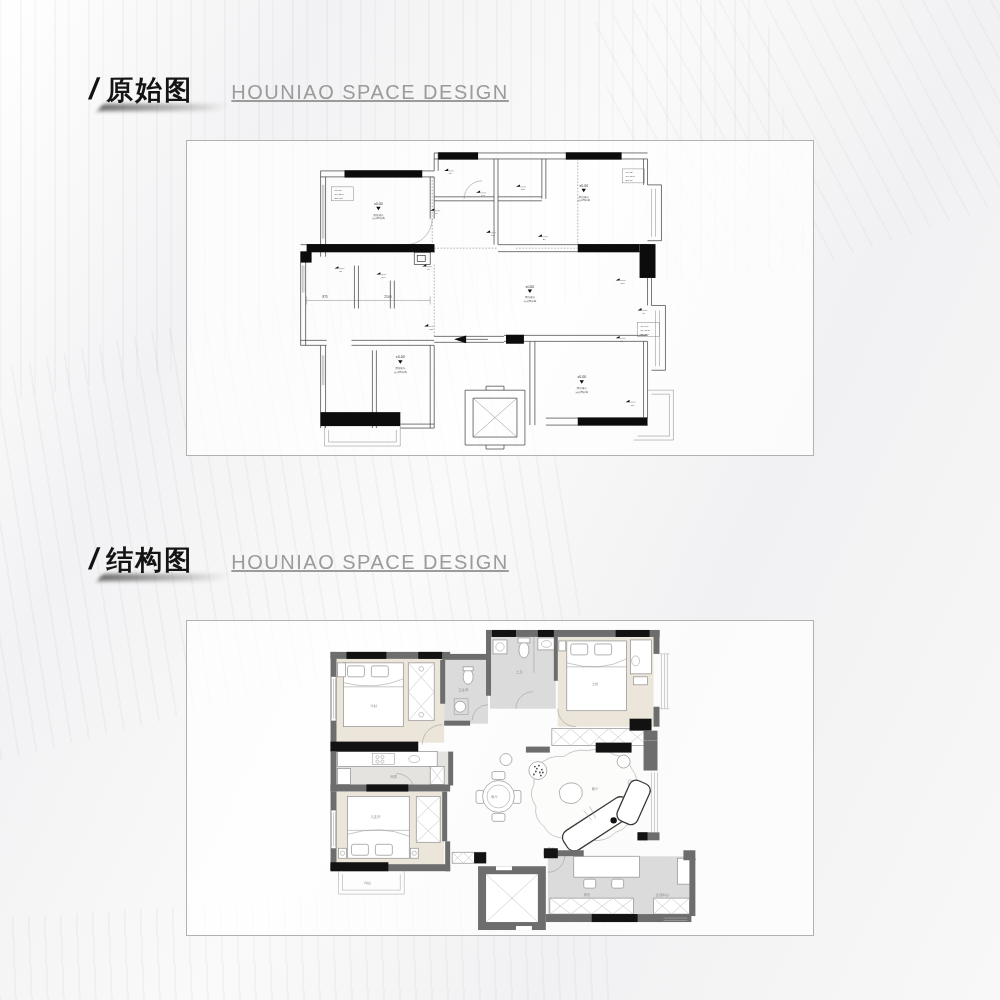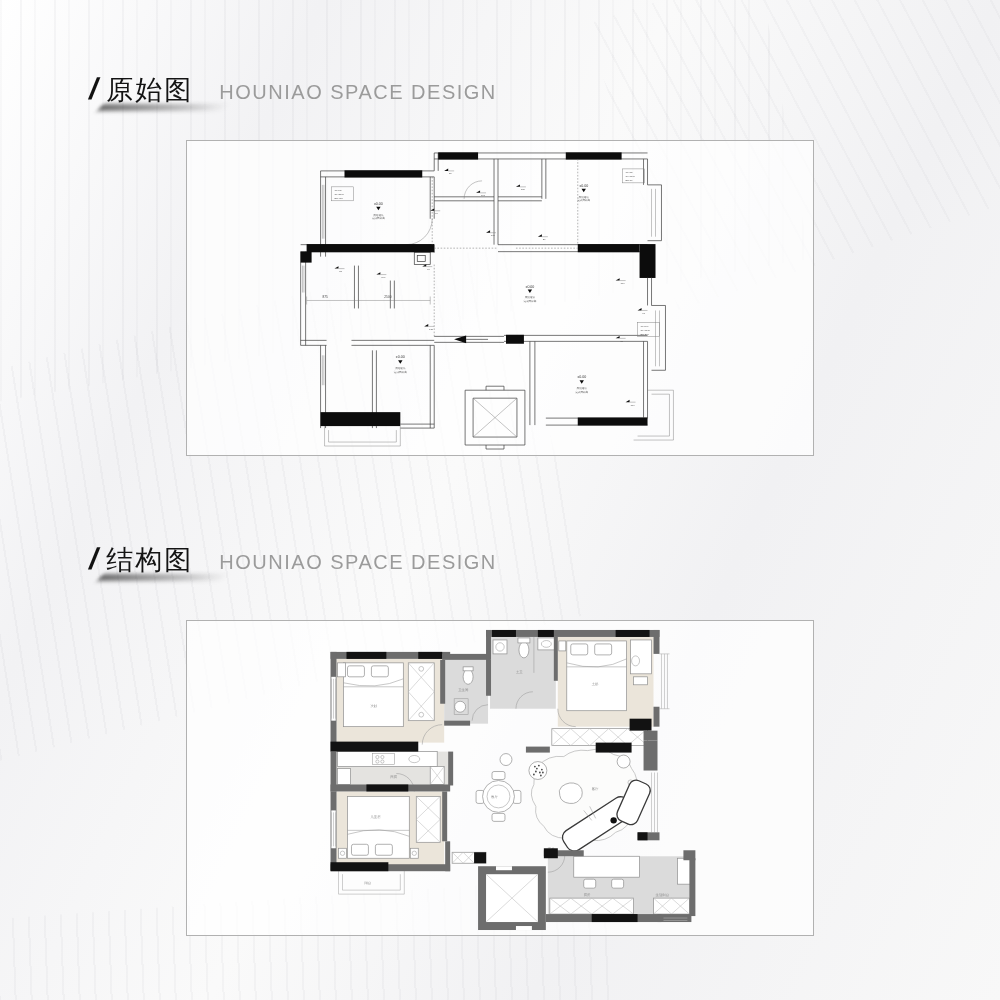--- a/index.html
+++ b/index.html
@@ -14,25 +14,25 @@
   .streak.s2{left:-200px;top:330px;width:760px;height:380px;transform:rotate(-14deg);
     background:repeating-linear-gradient(95deg,rgba(150,150,160,.07) 0 2px,transparent 2px 18px);}
   .streak.s3{left:620px;top:-60px;width:500px;height:300px;transform:rotate(-18deg);
     background:repeating-linear-gradient(80deg,rgba(150,150,160,.06) 0 2px,transparent 2px 20px);}
   .streak.s4{left:-80px;top:900px;width:700px;height:140px;transform:rotate(-4deg);
     background:repeating-linear-gradient(92deg,rgba(150,150,160,.07) 0 2px,transparent 2px 16px);}
 
   .sec-header{position:absolute;left:90px;height:46px;display:flex;align-items:flex-end;}
   .sec-header .slash{font-size:30px;font-weight:bold;color:#111;transform:skewX(-12deg);margin-right:8px;line-height:1;}
   .title-wrap{position:relative;line-height:1;}
-  .title-cn{font-size:27px;font-weight:normal;color:#141414;letter-spacing:2px;line-height:1;position:relative;z-index:2;}
+  .title-cn{font-size:27px;font-weight:bold;color:#141414;letter-spacing:2px;line-height:1;position:relative;z-index:2;}
   .title-shadow{position:absolute;left:-6px;bottom:-7px;width:150px;height:7px;z-index:1;
     background:linear-gradient(to right,rgba(30,30,30,.65),rgba(30,30,30,.25) 55%,transparent 85%);
     filter:blur(2px);transform:skewX(-35deg);}
-  .title-en{font-size:20px;color:#9b9b9b;letter-spacing:1.5px;margin-left:26px;line-height:1.15;}
+  .title-en{font-size:20px;color:#9b9b9b;letter-spacing:1.5px;margin-left:38px;line-height:1.15;text-decoration:underline;}
 
   .panel{position:absolute;left:186px;width:628px;height:316px;
     background:rgba(255,255,255,.72);border:1px solid #b1b1b1;box-sizing:border-box;}
   .panel svg{display:block;width:100%;height:100%;}
 
   
   .p1-line{stroke:#3c3c3c;stroke-width:.7;fill:none;}
   .p1-thin{stroke:#7a7a7a;stroke-width:.45;fill:none;}
   .p1-black{fill:#0c0c0c;stroke:none;}
   .p1-dash{stroke:#6a6a6a;stroke-width:.5;fill:none;stroke-dasharray:1.6 1.6;}

